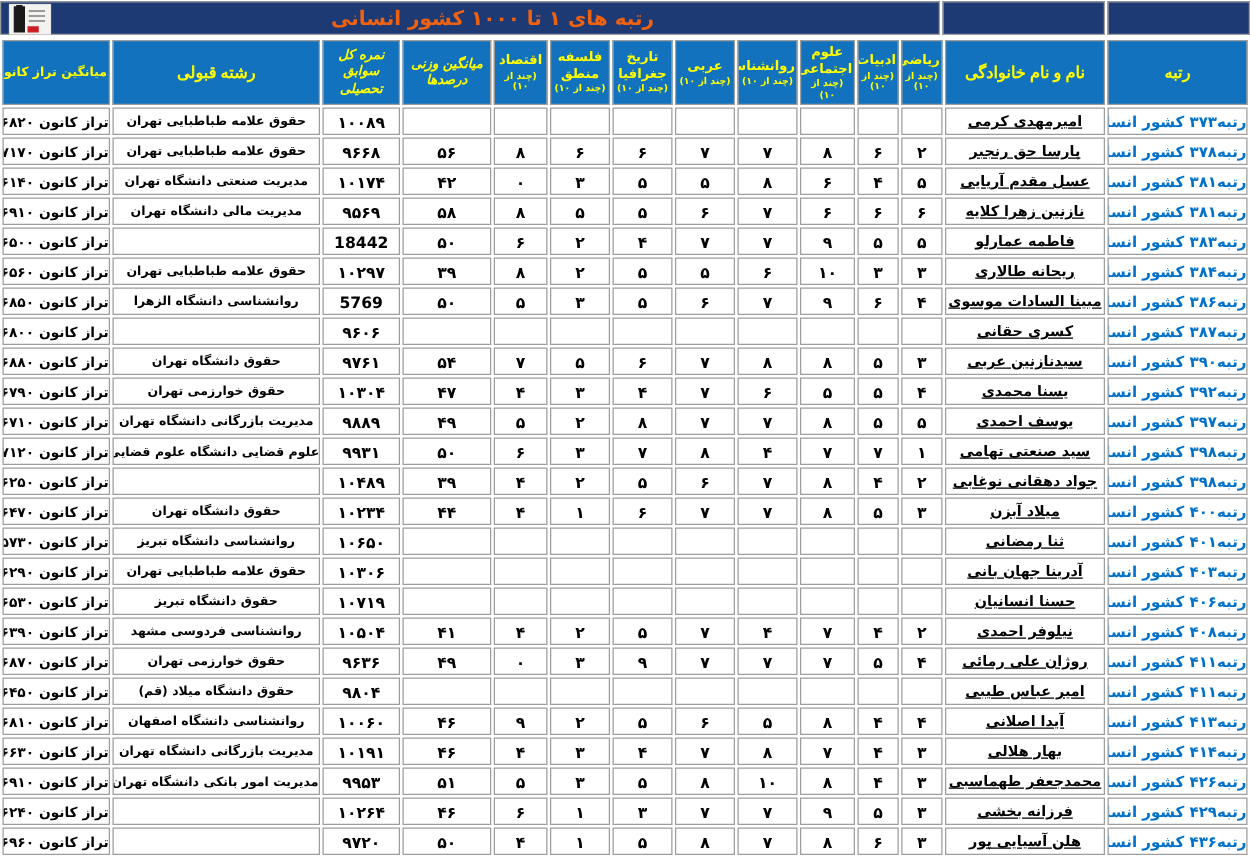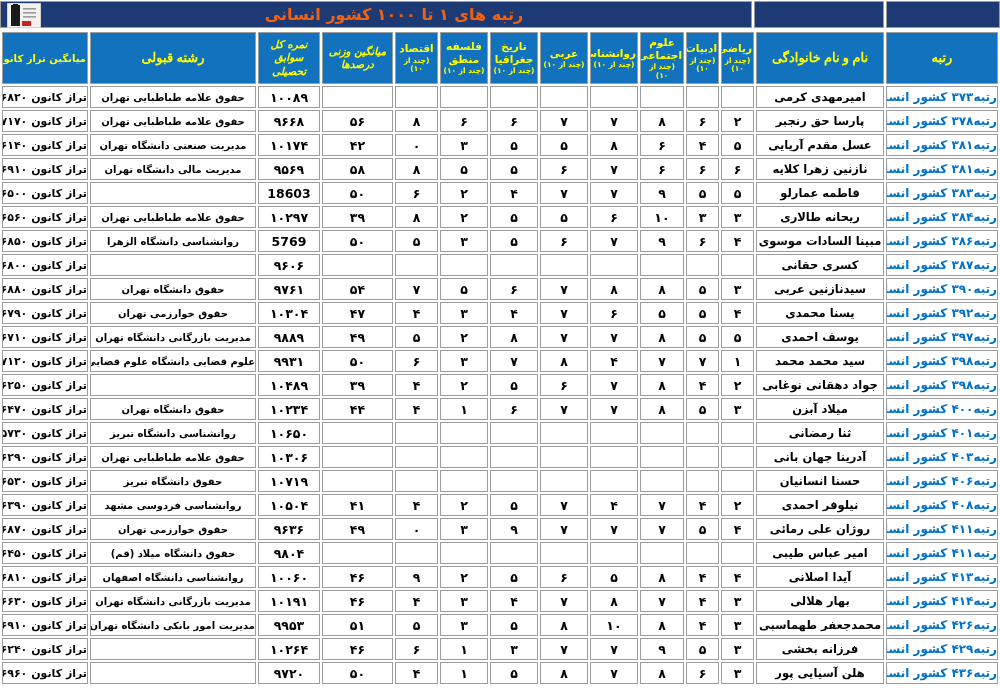--- a/index.html
+++ b/index.html
@@ -28,21 +28,21 @@
   thead th{background:var(--blue); color:var(--yellow); height:52px; vertical-align:middle;
            text-align:center; padding:1px;}
   .th-big{font-size:13px;font-family:Liberation Serif, serif;}
   .th-sub .lbl{font-size:10.5px; line-height:1.2; display:block;}
   .th-sub .note{font-size:7.5px; line-height:1.1; display:block; margin-top:2px; font-weight:bold;}
   .th-wrap{font-size:10.5px; line-height:1.25;font-style:italic;}
   .th-kanoon{font-size:10px; white-space:nowrap;}
   tbody td{background:#fff; height:22px; vertical-align:middle; text-align:center;
            white-space:nowrap;}
   td.c-rank{color:var(--rankblue); font-size:12px;}
-  td.c-name{font-size:11.5px;}
+  td.c-name{font-size:11.5px;text-decoration:underline;}
   td.c-num{font-size:12.5px;}
   td.c-field{font-size:10px;}
   td.c-kanoon{font-size:11px;}
 </style>
 </head>
 <body>
 
 <div class="sheet">
 
   <div class="banner">
@@ -191,21 +191,21 @@
     <td class="c-name">فاطمه عمارلو</td>
     <td class="c-num">۵</td>
     <td class="c-num">۵</td>
     <td class="c-num">۹</td>
     <td class="c-num">۷</td>
     <td class="c-num">۷</td>
     <td class="c-num">۴</td>
     <td class="c-num">۲</td>
     <td class="c-num">۶</td>
     <td class="c-num">۵۰</td>
-    <td class="c-num">18603</td>
+    <td class="c-num">18442</td>
     <td class="c-field"></td>
     <td class="c-kanoon">تراز کانون ۶۵۰۰</td>
   </tr>
         <tr>
     <td class="c-rank">رتبه۳۸۴ کشور انسانی</td>
     <td class="c-name">ریحانه طالاری</td>
     <td class="c-num">۳</td>
     <td class="c-num">۳</td>
     <td class="c-num">۱۰</td>
     <td class="c-num">۶</td>
@@ -293,21 +293,21 @@
     <td class="c-num">۸</td>
     <td class="c-num">۲</td>
     <td class="c-num">۵</td>
     <td class="c-num">۴۹</td>
     <td class="c-num">۹۸۸۹</td>
     <td class="c-field">مدیریت بازرگانی دانشگاه تهران</td>
     <td class="c-kanoon">تراز کانون ۶۷۱۰</td>
   </tr>
         <tr>
     <td class="c-rank">رتبه۳۹۸ کشور انسانی</td>
-    <td class="c-name">سید محمد محمد</td>
+    <td class="c-name">سید صنعتی تهامی</td>
     <td class="c-num">۱</td>
     <td class="c-num">۷</td>
     <td class="c-num">۷</td>
     <td class="c-num">۴</td>
     <td class="c-num">۸</td>
     <td class="c-num">۷</td>
     <td class="c-num">۳</td>
     <td class="c-num">۶</td>
     <td class="c-num">۵۰</td>
     <td class="c-num">۹۹۳۱</td>

